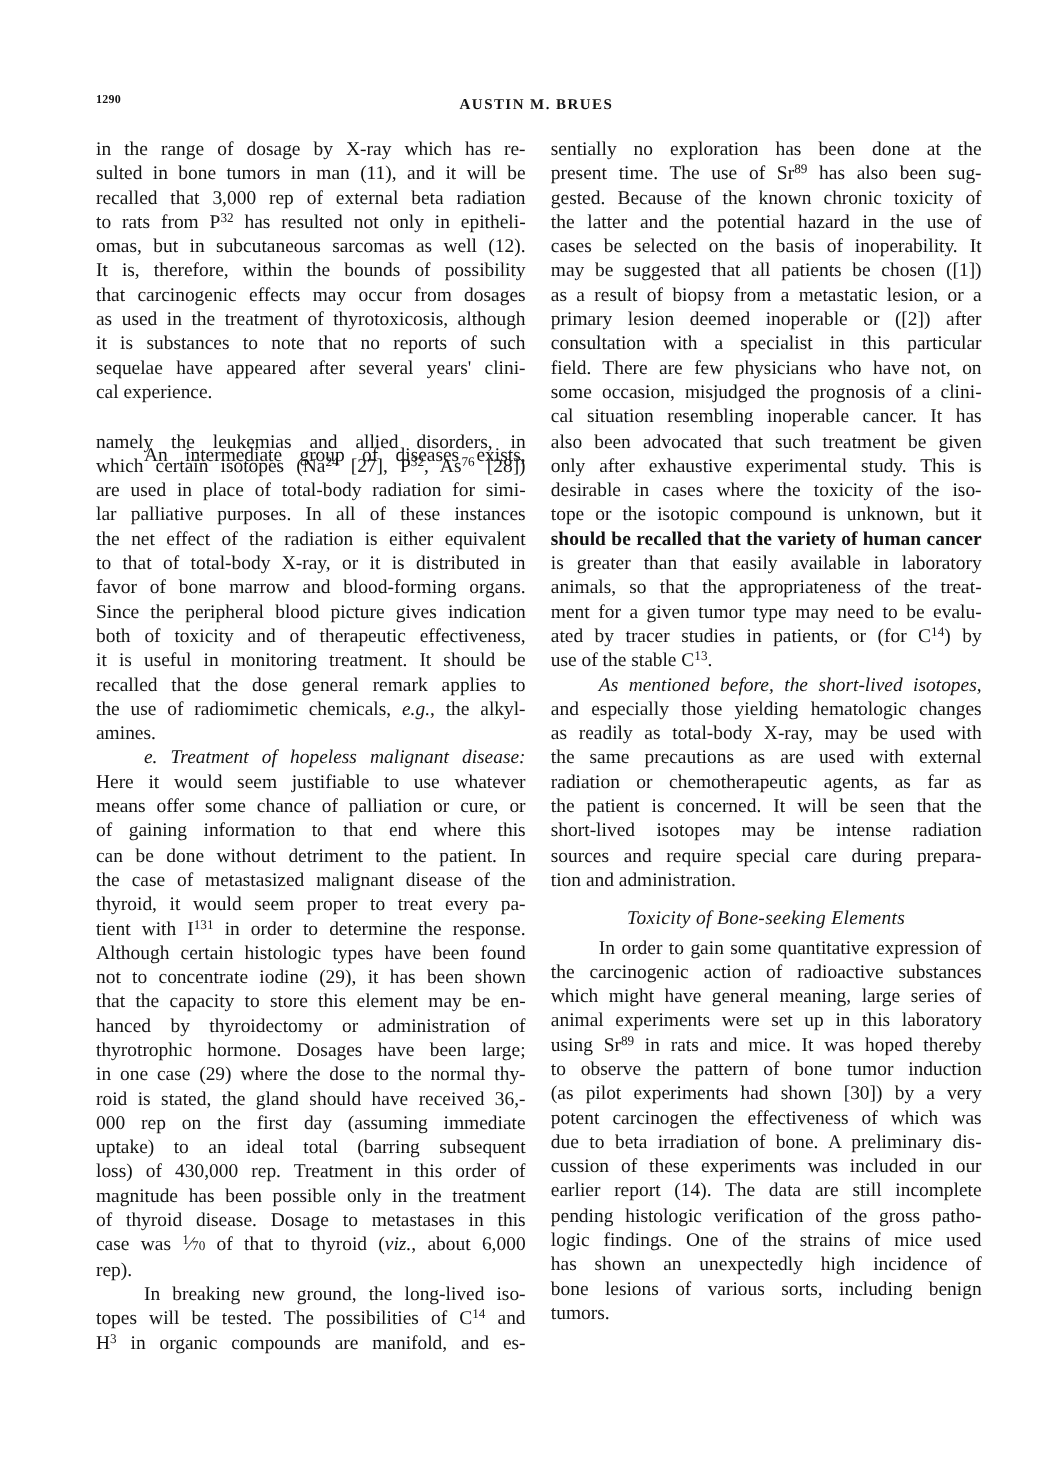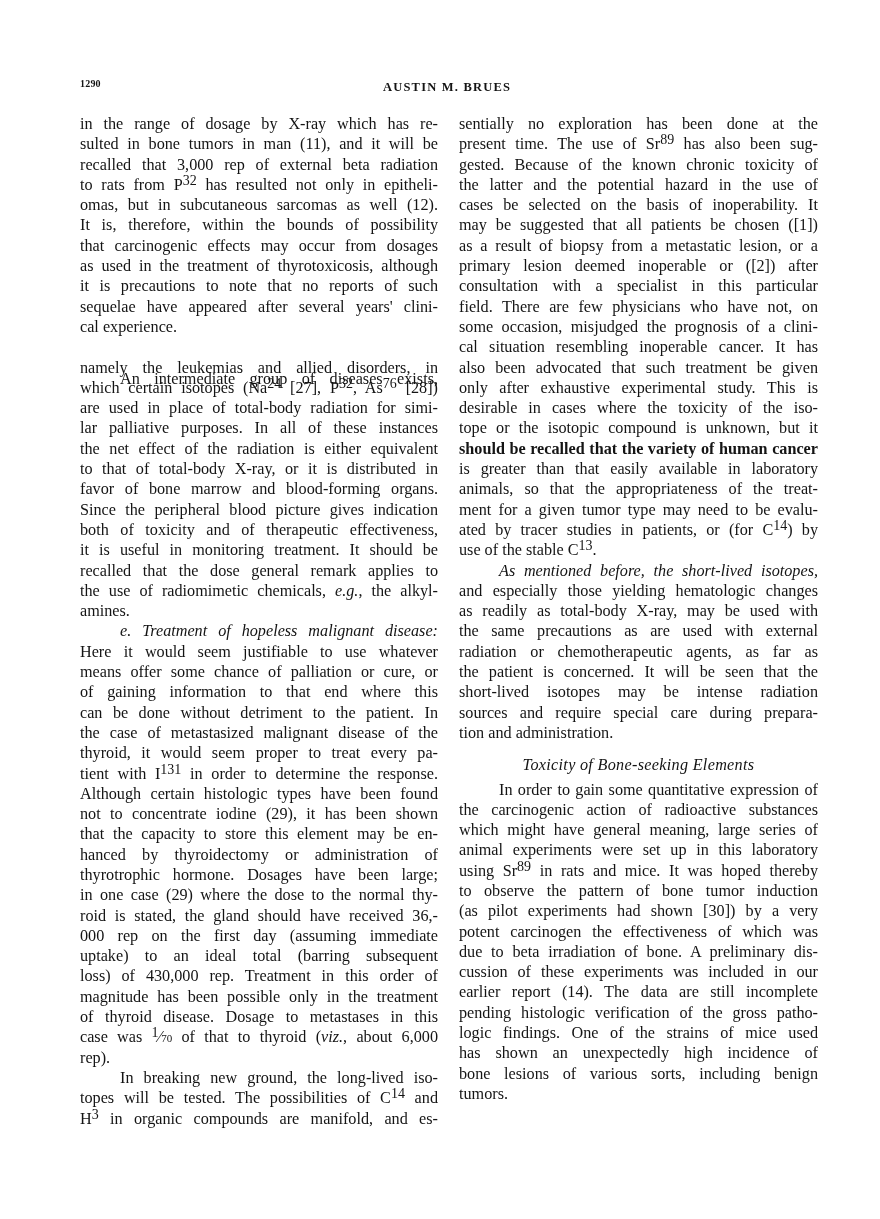--- a/index.html
+++ b/index.html
@@ -11,40 +11,40 @@
   .col-left { left: 80px; width: 358px; }
   .col-right { left: 459px; width: 359px; }
   .line { display: block; height: 20.3px; line-height: 20.3px; font-size: 16.2px;
           text-align: justify; text-align-last: justify; white-space: nowrap; overflow: visible; }
   .line.last { text-align-last: left; }
   .line.indent { text-indent: 20px; }
   .line .wrap { display: inline-block; width: 100%; text-align: justify; text-align-last: justify; white-space: normal; }
   .line.last .wrap { text-align-last: left; }
   .heading { display: block; height: 20.3px; line-height: 20.3px; font-size: 16.2px; font-style: italic; text-align: center; letter-spacing: 0.3px; }
   .gap { display: block; height: 12px; }
-  sup { font-size: 14px; line-height: 0; vertical-align: 5px; }
+  sup { font-size: 11px; line-height: 0; vertical-align: 5px; }
   i { font-style: italic; }
 </style>
 </head>
 <body>
 
 <div>
   <div class="page-number">1290</div>
   <div class="running-head">AUSTIN M. BRUES</div>
 
   <div class="column col-left" id="col-left">
       <span class="line"><span class="wrap" style="width: 358px; white-space: normal;">in the range of dosage by X-ray which has re-</span></span>
       <span class="line"><span class="wrap" style="width: 358px; white-space: normal;">sulted in bone tumors in man (11), and it will be</span></span>
       <span class="line"><span class="wrap" style="width: 358px; white-space: normal;">recalled that 3,000 rep of external beta radiation</span></span>
       <span class="line"><span class="wrap" style="width: 358px; white-space: normal;">to rats from P<sup>32</sup> has resulted not only in epitheli-</span></span>
       <span class="line"><span class="wrap" style="width: 358px; white-space: normal;">omas, but in subcutaneous sarcomas as well (12).</span></span>
       <span class="line"><span class="wrap" style="width: 358px; white-space: normal;">It is, therefore, within the bounds of possibility</span></span>
       <span class="line"><span class="wrap" style="width: 358px; white-space: normal;">that carcinogenic effects may occur from dosages</span></span>
       <span class="line"><span class="wrap" style="width: 358px; white-space: normal;">as used in the treatment of thyrotoxicosis, although</span></span>
-      <span class="line"><span class="wrap" style="width: 358px; white-space: normal;">it is precautions to note that no reports of such</span></span>
+      <span class="line"><span class="wrap" style="width: 358px; white-space: normal;">it is substances to note that no reports of such</span></span>
       <span class="line"><span class="wrap" style="width: 358px; white-space: normal;">sequelae have appeared after several years' clini-</span></span>
       <span class="line last"><span class="wrap" style="width: 358px; white-space: normal;">cal experience.</span></span>
       <span class="line indent"><span class="wrap" style="width: 338px; white-space: normal; margin-top: 32px;">An intermediate group of diseases exists,</span></span>
       <span class="line"><span class="wrap" style="width: 358px; white-space: normal;">namely the leukemias and allied disorders, in</span></span>
       <span class="line"><span class="wrap" style="width: 358px; white-space: normal;">which certain isotopes (Na<sup>24</sup> [27], P<sup>32</sup>, As<sup>76</sup> [28])</span></span>
       <span class="line"><span class="wrap" style="width: 358px; white-space: normal;">are used in place of total-body radiation for simi-</span></span>
       <span class="line"><span class="wrap" style="width: 358px; white-space: normal;">lar palliative purposes.  In all of these instances</span></span>
       <span class="line"><span class="wrap" style="width: 358px; white-space: normal;">the net effect of the radiation is either equivalent</span></span>
       <span class="line"><span class="wrap" style="width: 358px; white-space: normal;">to that of total-body X-ray, or it is distributed in</span></span>
       <span class="line"><span class="wrap" style="width: 358px; white-space: normal;">favor of bone marrow and blood-forming organs.</span></span>

